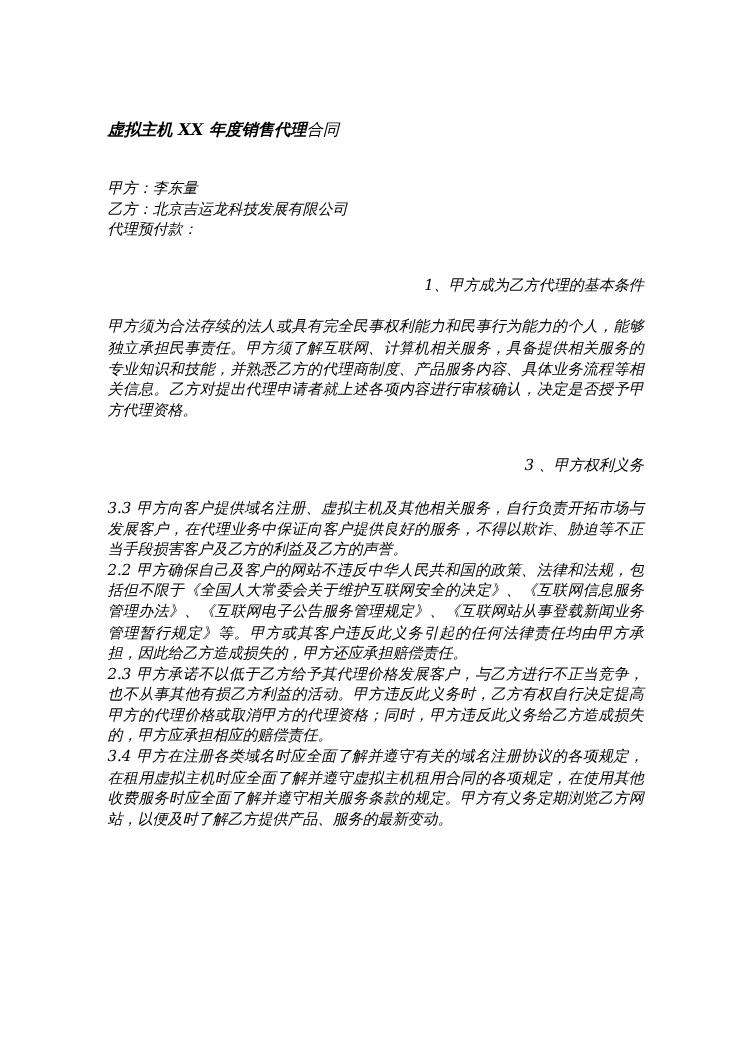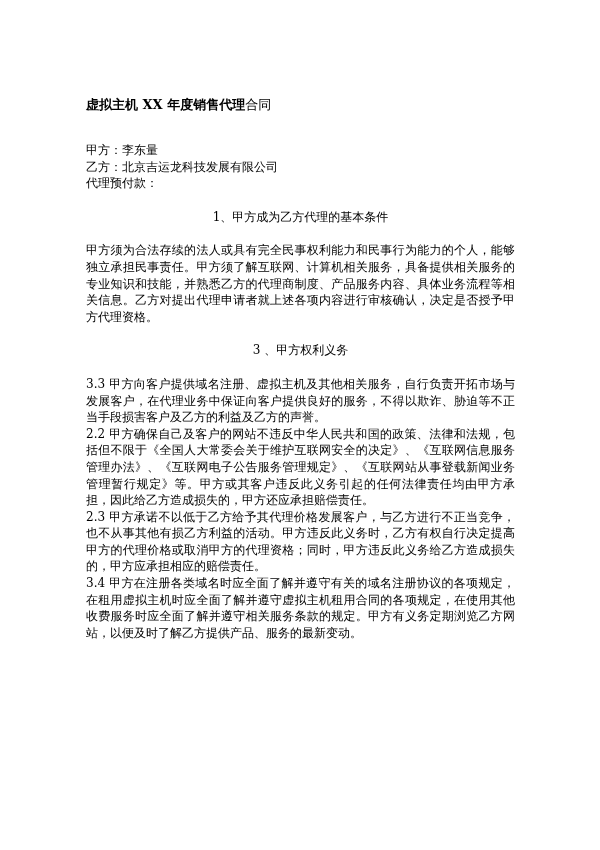--- a/index.html
+++ b/index.html
@@ -14,39 +14,40 @@
     font-family: "DejaVu Serif", "Liberation Serif", serif;
     color: #000000;
   }
   .page {
     box-sizing: border-box;
     width: 600px;
     height: 850px;
     padding: 96px 85px 16px 86px;
     overflow: hidden;
     background: #ffffff;
+    font-style: italic;
   }
   .doc-title {
     font-size: 13px;
     line-height: 17px;
     margin: 0 0 29px 0;
     text-align: left;
   }
   .doc-title .bold { font-weight: bold; }
   p {
     margin: 0;
     font-size: 12px;
     line-height: 16.6px;
     text-align: justify;
     word-break: break-all;
   }
   p.heading {
-    margin-top: 17px;
+    margin-top: 28px;
     margin-bottom: 17px;
-    text-align: center;
+    text-align: right;
   }
 </style>
 </head>
 <body>
 
 <div class="page">
 
   <div class="doc-title">
     <span class="bold">虚拟主机 XX 年度销售代理</span><span>合同</span>
   </div>

